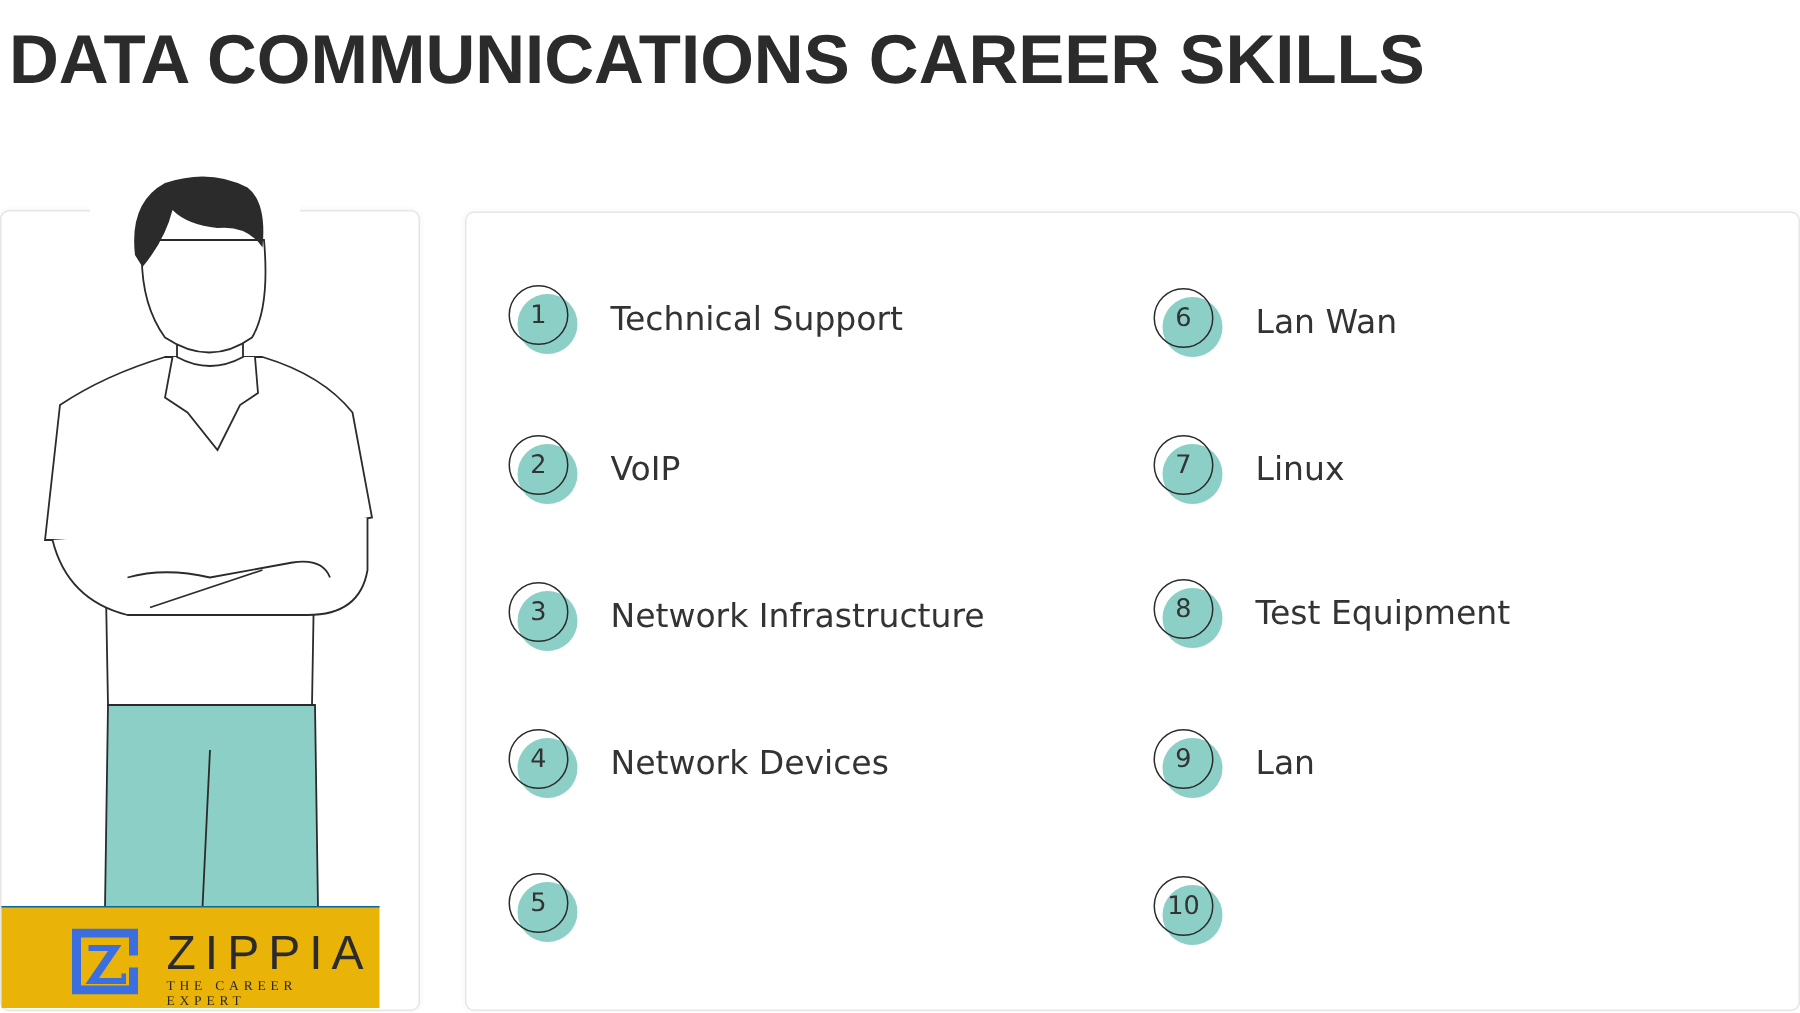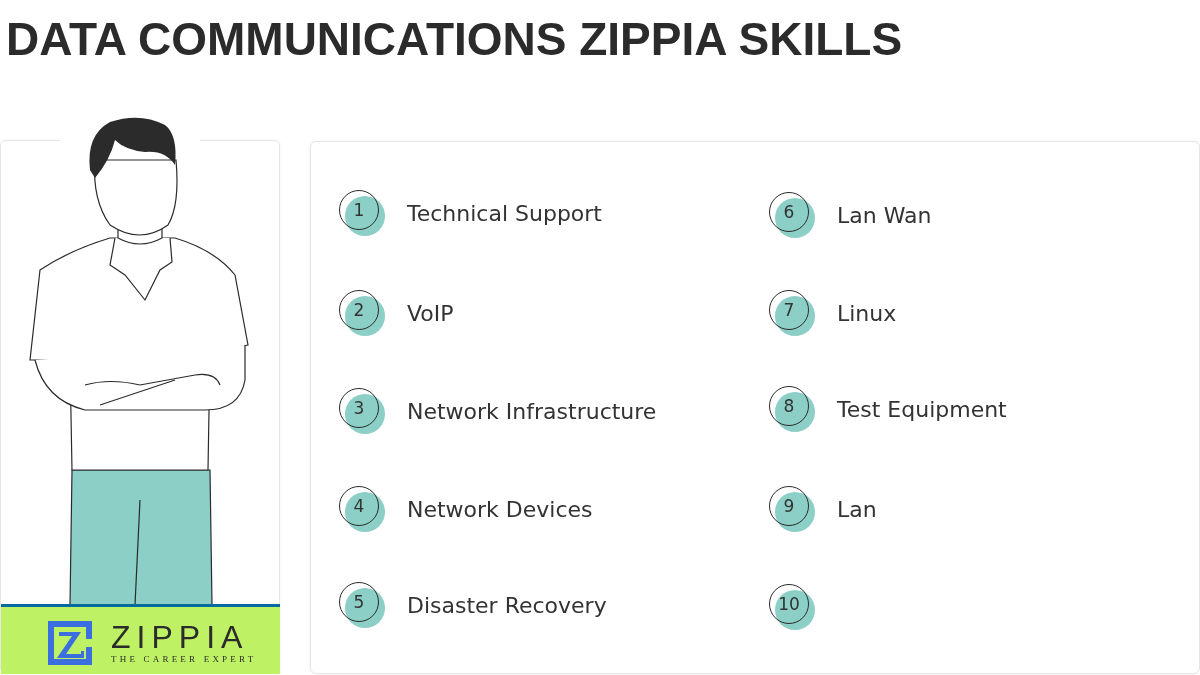--- a/index.html
+++ b/index.html
@@ -3,40 +3,40 @@
 <meta charset="utf-8">
 <style>
   html, body { margin:0; padding:0; }
   body { width:1200px; height:675px; background:#ffffff; position:relative; overflow:hidden;
          font-family:"DejaVu Sans", sans-serif; color:#333; }
   .title { position:absolute; left:6px; top:12px; font-family:"Liberation Sans", sans-serif;
            font-weight:bold; font-size:46px; letter-spacing:0px; color:#2b2b2b; margin:0; white-space:nowrap; }
   .left-card { position:absolute; left:0; top:140px; width:278px; height:532px; border:1px solid #e6e6e6;
                border-radius:6px; background:#fff; box-shadow:0 0 4px rgba(0,0,0,0.06); }
   .figure { position:absolute; left:0; top:110px; width:280px; height:495px; }
-  .logo-area { position:absolute; left:1px; top:604px; width:279px; height:67px; border-top:3px solid #0369a1; background:#bef264; }
+  .logo-area { position:absolute; left:1px; top:604px; width:252px; height:67px; border-top:1px solid #0369a1; background:#eab308; }
   .logo-mark { position:absolute; left:47px; top:14px; width:44px; height:44px; }
   .logo-word { position:absolute; left:110px; top:12px; font-family:"Liberation Sans", sans-serif; font-size:32px;
                letter-spacing:6px; color:#2b2b2b; }
   .logo-tag { position:absolute; left:110px; top:47px; font-family:Liberation Serif, serif; font-size:9px;
               letter-spacing:3.2px; color:#2b2b2b; }
   .skills-card { position:absolute; left:310px; top:141px; width:888px; height:531px; border:1px solid #e6e6e6;
                  border-radius:6px; background:#fff; box-shadow:0 0 4px rgba(0,0,0,0.05); }
   .skill { position:absolute; height:50px; display:flex; align-items:center; }
   .badge { position:relative; width:46px; height:46px; margin-right:22px; }
   .badge .fill { position:absolute; left:6px; top:6px; width:40px; height:40px; border-radius:50%; background:#8ccfc6; }
   .badge .ring { position:absolute; left:0; top:0; width:40px; height:40px; border-radius:50%; border:1.3px solid #2b2b2b; box-sizing:border-box; }
   .badge .num { position:absolute; left:0; top:0; width:40px; height:40px; line-height:40px; text-align:center;
                 font-size:17px; color:#333; }
   .label { font-size:22px; color:#333; white-space:nowrap;text-align:center; }
 </style>
 </head>
 <body>
 
-<h1 class="title">DATA COMMUNICATIONS ZIPPIA SKILLS</h1>
+<h1 class="title">DATA COMMUNICATIONS CAREER SKILLS</h1>
 
 <div class="left-card"></div>
 
 <svg class="figure" viewBox="0 110 280 495" width="280" height="495">
   <rect x="60" y="120" width="140" height="22" fill="#fff"></rect>
 
   <path d="M72 470 L210 470 L212 605 L70 605 Z" fill="#8ccfc6" stroke="#2b2b2b" stroke-width="1.2"></path>
   <line x1="140" y1="500" x2="135" y2="605" stroke="#2b2b2b" stroke-width="1.2"></line>
 
   <path d="M40 270 Q70 250 110 238 L175 238 Q215 250 235 275 L248 345 L210 352 L208 470 L72 470 L70 360 L30 360 Z" fill="#fff" stroke="#2b2b2b" stroke-width="1.2"></path>
@@ -95,21 +95,20 @@
         <div class="num">4</div>
       </div>
     <span class="label">Network Devices</span>
   </div>
   <div class="skill" style="left:28px; top:438px;">
     <div class="badge">
         <div class="fill"></div>
         <div class="ring"></div>
         <div class="num">5</div>
       </div>
-    <span class="label">Disaster Recovery</span>
   </div>
   <div class="skill" style="left:458px; top:48px;">
     <div class="badge">
         <div class="fill"></div>
         <div class="ring"></div>
         <div class="num">6</div>
       </div>
     <span class="label">Lan Wan</span>
   </div>
   <div class="skill" style="left:458px; top:146px;">

